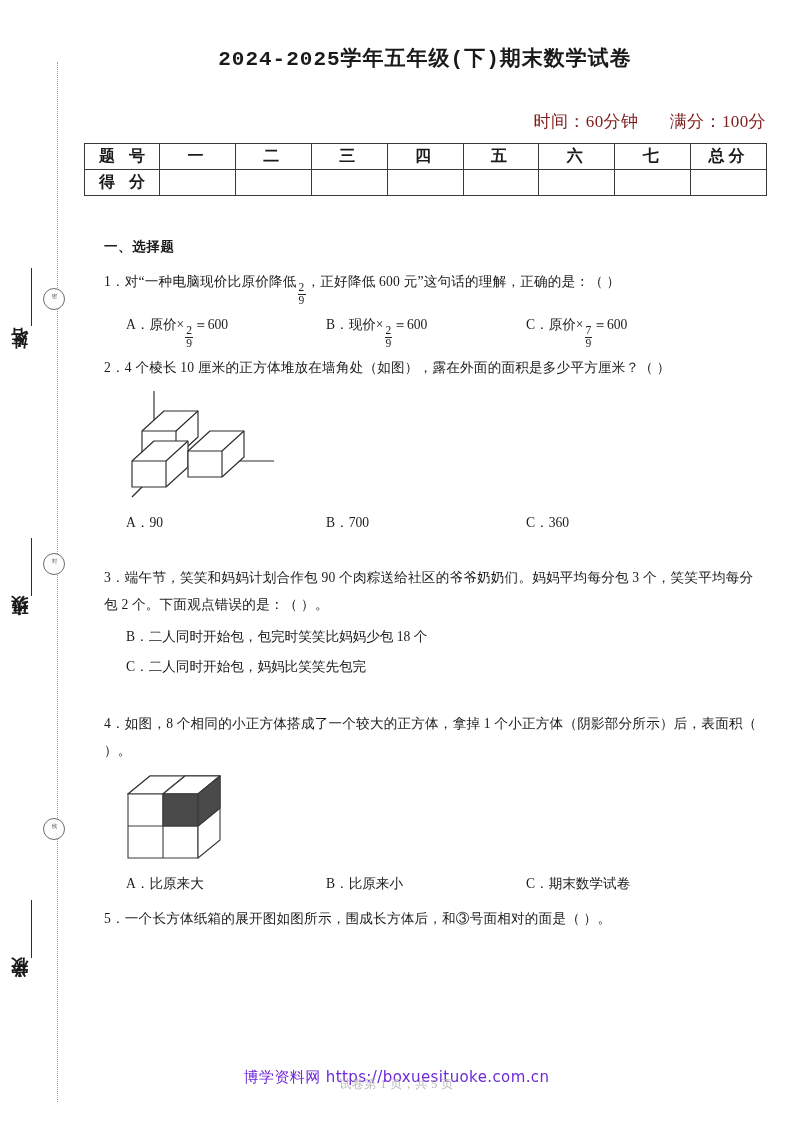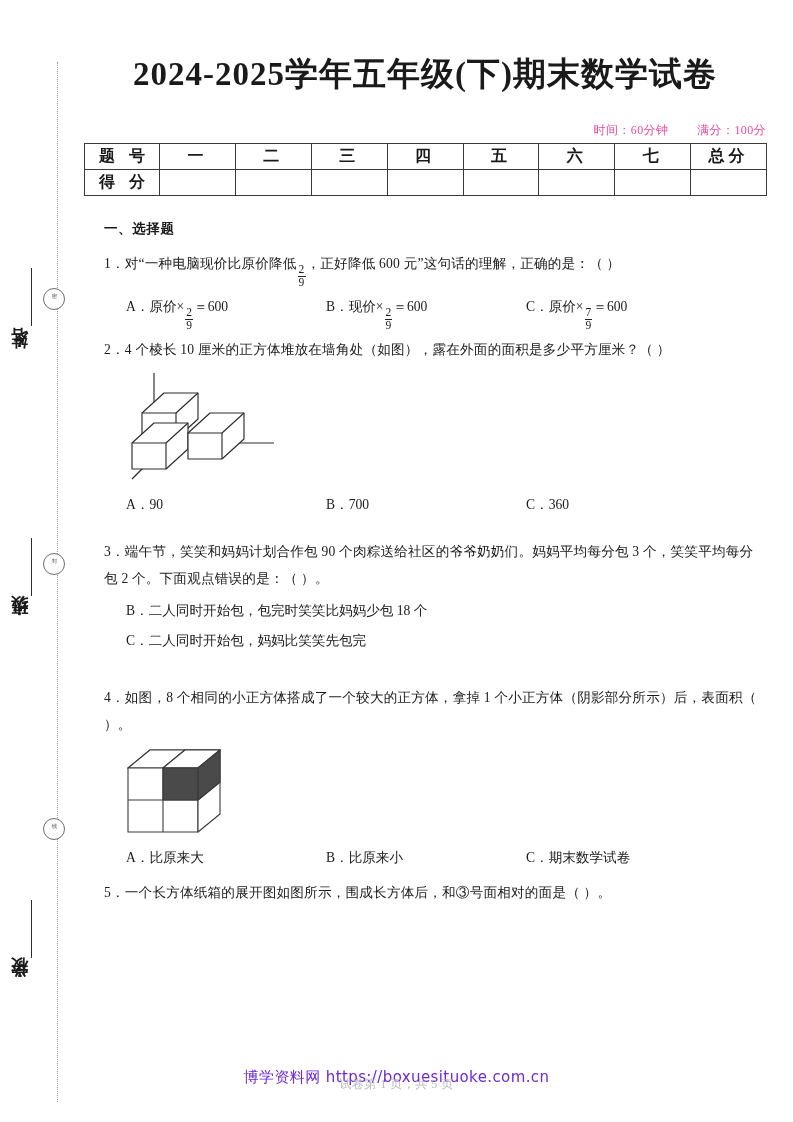--- a/index.html
+++ b/index.html
@@ -74,38 +74,38 @@
   #page-body {
     position: absolute;
     left: 82px;
     top: 0;
     width: 690px;
     height: 1122px;
   }
 
   #exam-title {
     position: absolute;
-    left: 0; top: 52px;
+    left: 0; top: 44px;
     width: 686px;
     text-align: center;
-    font-size: 33px;
+    font-size: 21px;
     font-weight: bold;
     letter-spacing: 1px;
-    font-family: Liberation Serif, serif;
+    font-family: Liberation Mono, monospace;
     white-space: nowrap;
   }
 
   #exam-meta {
     position: absolute;
     right: 6px;
-    top: 122px;
-    font-size: 12px;
+    top: 110px;
+    font-size: 17px;
     letter-spacing: .4px;
     white-space: nowrap;
-    color: #ec4899;
+    color: #7f1d1d;
   }
   #exam-meta .gap { display:inline-block; width: 22px; }
 
   
   #score-table {
     position: absolute;
     left: 2px;
     top: 143px;
     width: 683px;
     border-collapse: collapse;
@@ -119,21 +119,21 @@
     font-size: 16px;
     font-weight: bold;
     letter-spacing: 4px;
     padding: 0;
     font-family: "Liberation Serif", "DejaVu Serif", serif;
   }
   #score-table td.label { width: 74px; letter-spacing: 5px; text-indent: 5px; }
   #score-table td.blank { font-weight: normal; }
 
   
-  #content { position: absolute; left: 22px; top: 220px; width: 660px; }
+  #content { position: absolute; left: 22px; top: 238px; width: 660px; }
 
   .section-head {
     font-size: 13.5px;
     font-weight: bold;
     letter-spacing: .6px;
     margin: 0 0 12px 0;
   }
   .q {
     font-size: 13.6px;
     line-height: 27px;
@@ -303,21 +303,21 @@
           <line x1="98" y1="62" x2="98" y2="88"></line>
         </g>
       </svg>
     </div>
     <div class="opts">
       <div class="opt">A．90</div>
       <div class="opt">B．700</div>
       <div class="opt">C．360</div>
     </div>
 
-    <div class="q" style="margin-top:20px">
+    <div class="q" style="margin-top:28px">
       <span>3．</span><span>端午节，笑笑和妈妈计划合作包 90 个肉粽送给社区的爷爷奶奶们。妈妈平均每分包 3 个，笑笑平均每分包 2 个。下面观点错误的是：（     ）。</span>
     </div>
     <div class="opt-stack">
       <div class="opt">B．二人同时开始包，包完时笑笑比妈妈少包 18 个</div>
       <div class="opt">C．二人同时开始包，妈妈比笑笑先包完</div>
     </div>
 
     <div class="q" style="margin-top:28px">
       <span>4．</span><span>如图，8 个相同的小正方体搭成了一个较大的正方体，拿掉 1 个小正方体（阴影部分所示）后，表面积（     ）。</span>
     </div>

